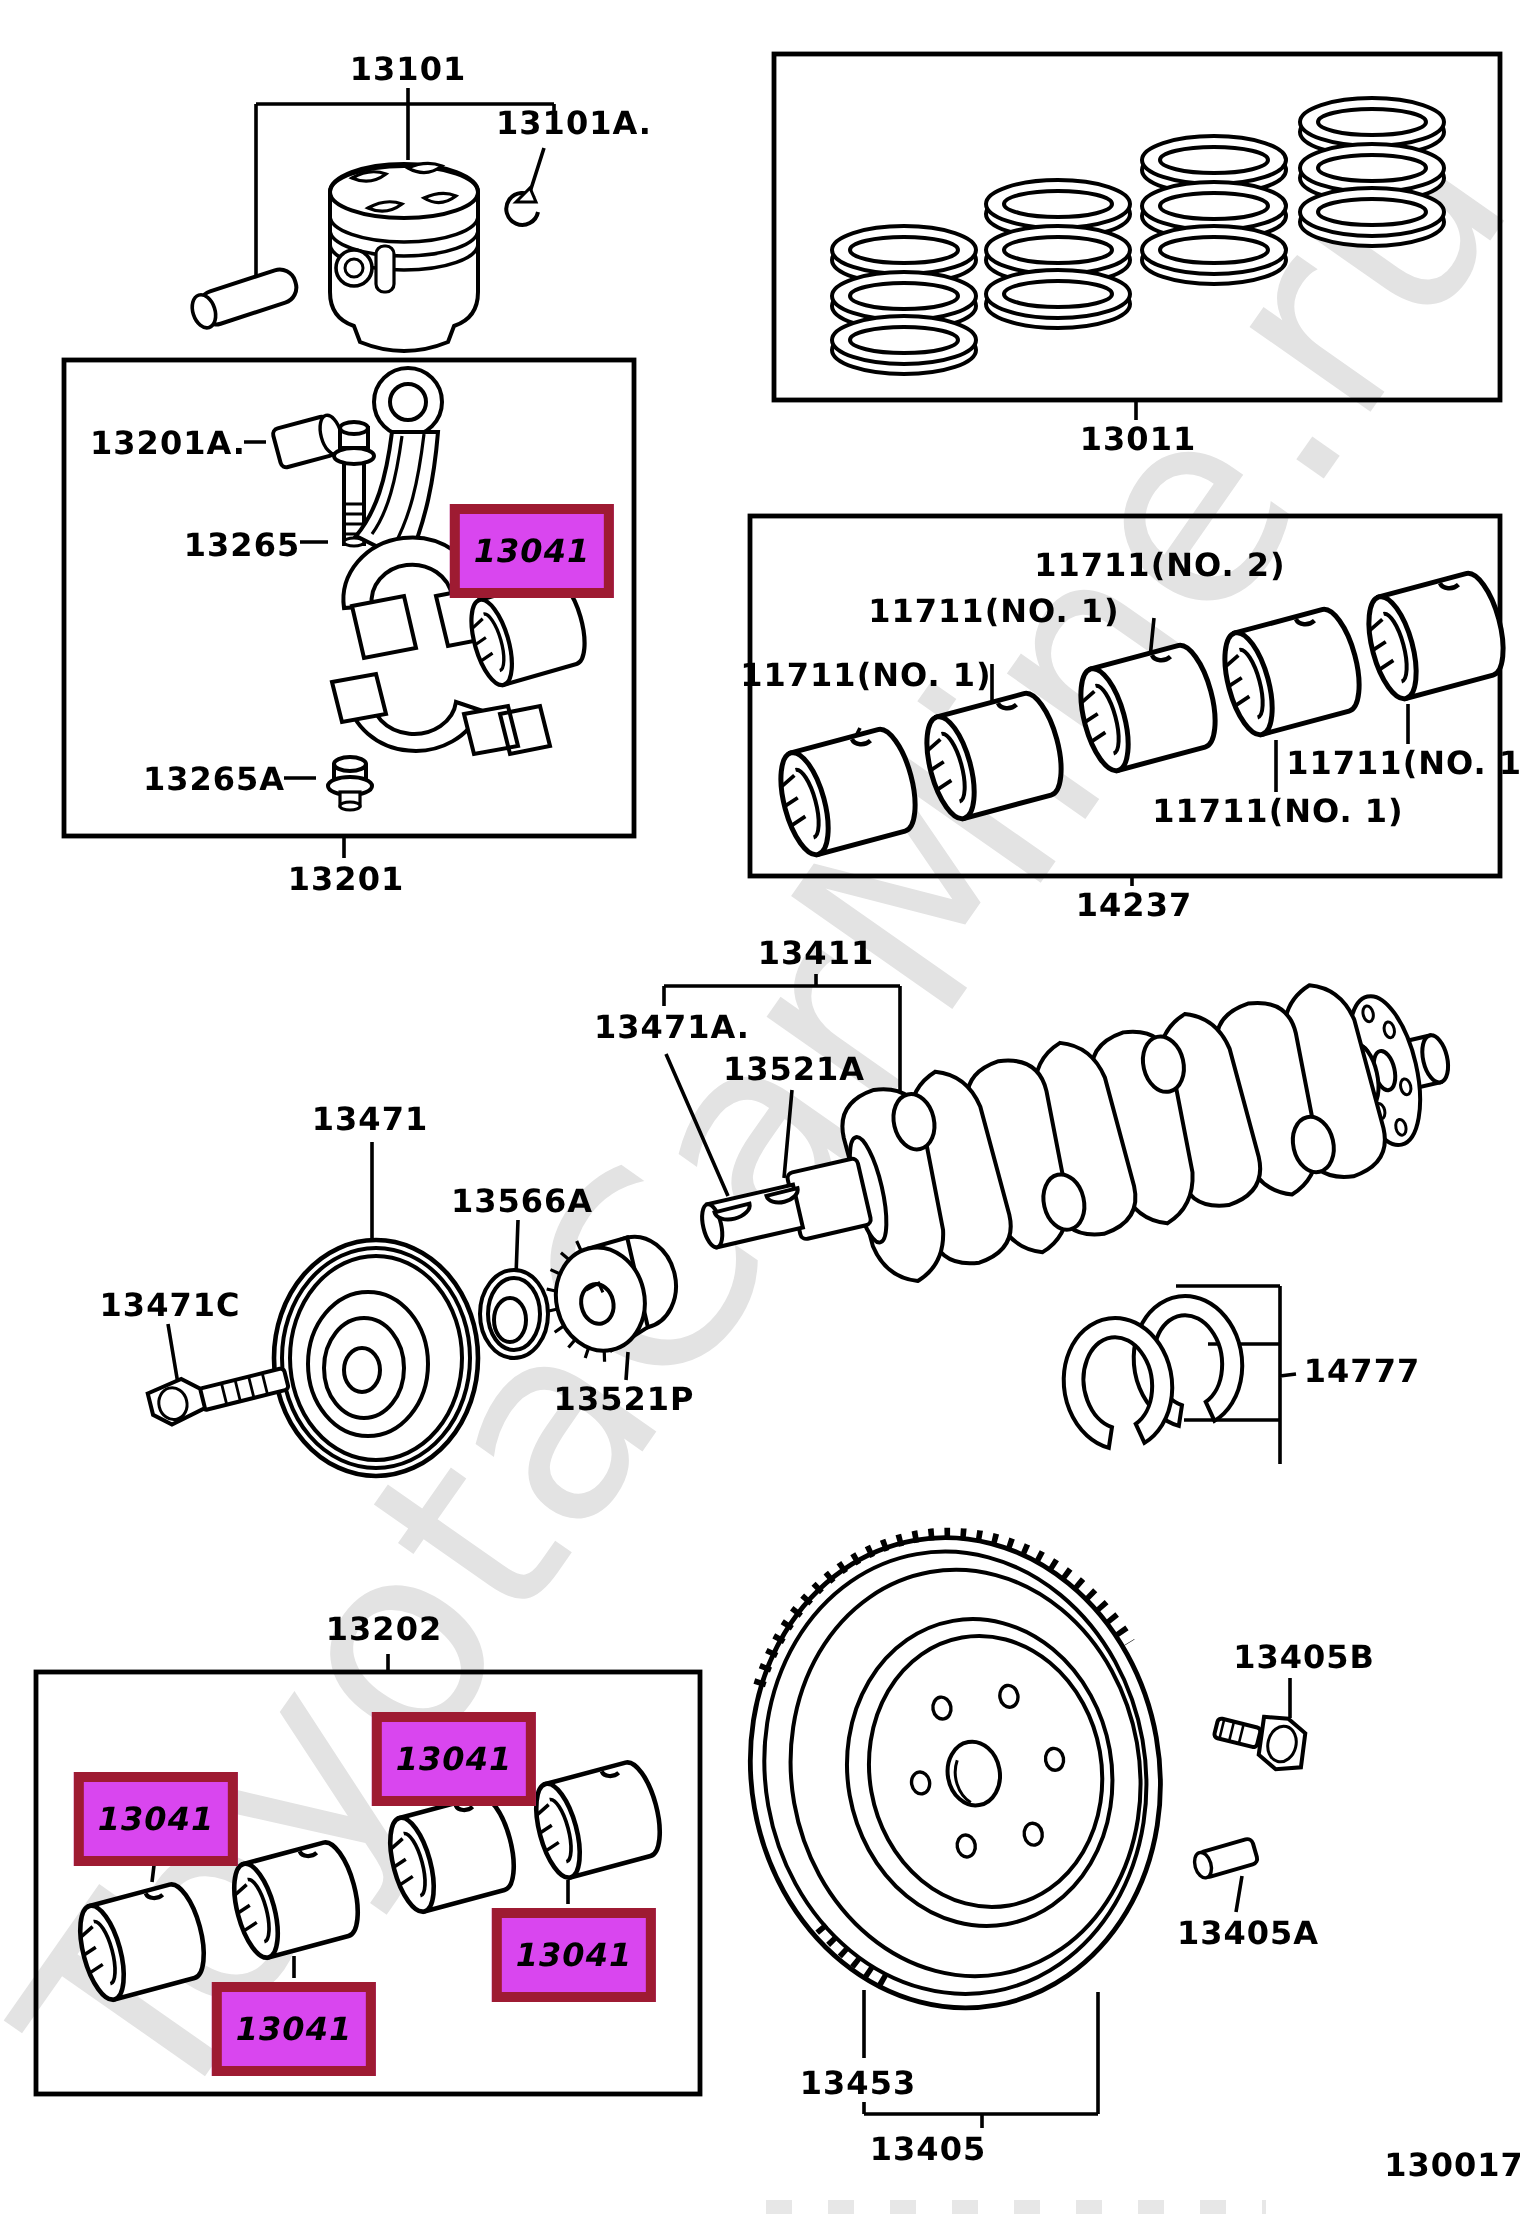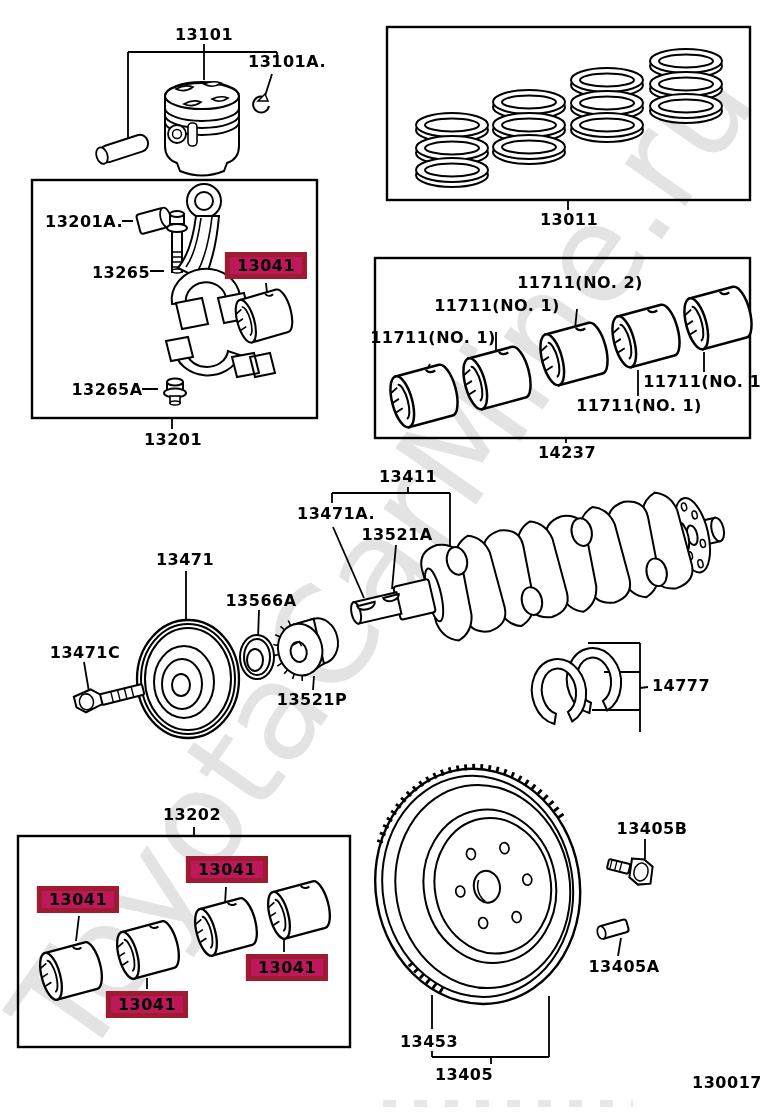--- a/index.html
+++ b/index.html
@@ -7,21 +7,21 @@
          font-family:"DejaVu Sans",sans-serif;}
   .watermark{position:absolute;left:45px;top:962px;font-size:135px;line-height:156px;
              color:var(--wm,#e3e3e3);white-space:nowrap;transform-origin:0 78px;
              transform:rotate(-55deg);z-index:0;user-select:none;}
   .wm-frag{position:absolute;height:7px;background:
            repeating-linear-gradient(90deg,#e7e7e7 0 13px,transparent 13px 31px);z-index:0;}
   svg.art{position:absolute;left:0;top:0;z-index:1;}
   .lbl{position:absolute;z-index:2;transform:translateX(-50%);font-weight:bold;
        font-size:16px;line-height:17px;color:#000;white-space:nowrap;letter-spacing:0.5px;}
   .lbl2{display:flex;flex-direction:row;align-items:center;font-size:16px;line-height:16px;}
-  .boxed{background:#be185d;border:5px solid var(--hl,#9e1b32);padding:0 7px;line-height:17px;}
+  .boxed{background:#d946ef;border:5px solid var(--hl,#9e1b32);padding:10px 7px;line-height:17px;font-style:italic;}
   .bx{fill:none;stroke:#000;stroke-width:2.4;}
   .ld{fill:none;stroke:#000;stroke-width:1.8;}
   .s2{stroke:#000;stroke-width:2;}
   .w{fill:#fff;}
   .n{fill:none;}
 </style>
 </head>
 <body>
 
 <div id="stage">

